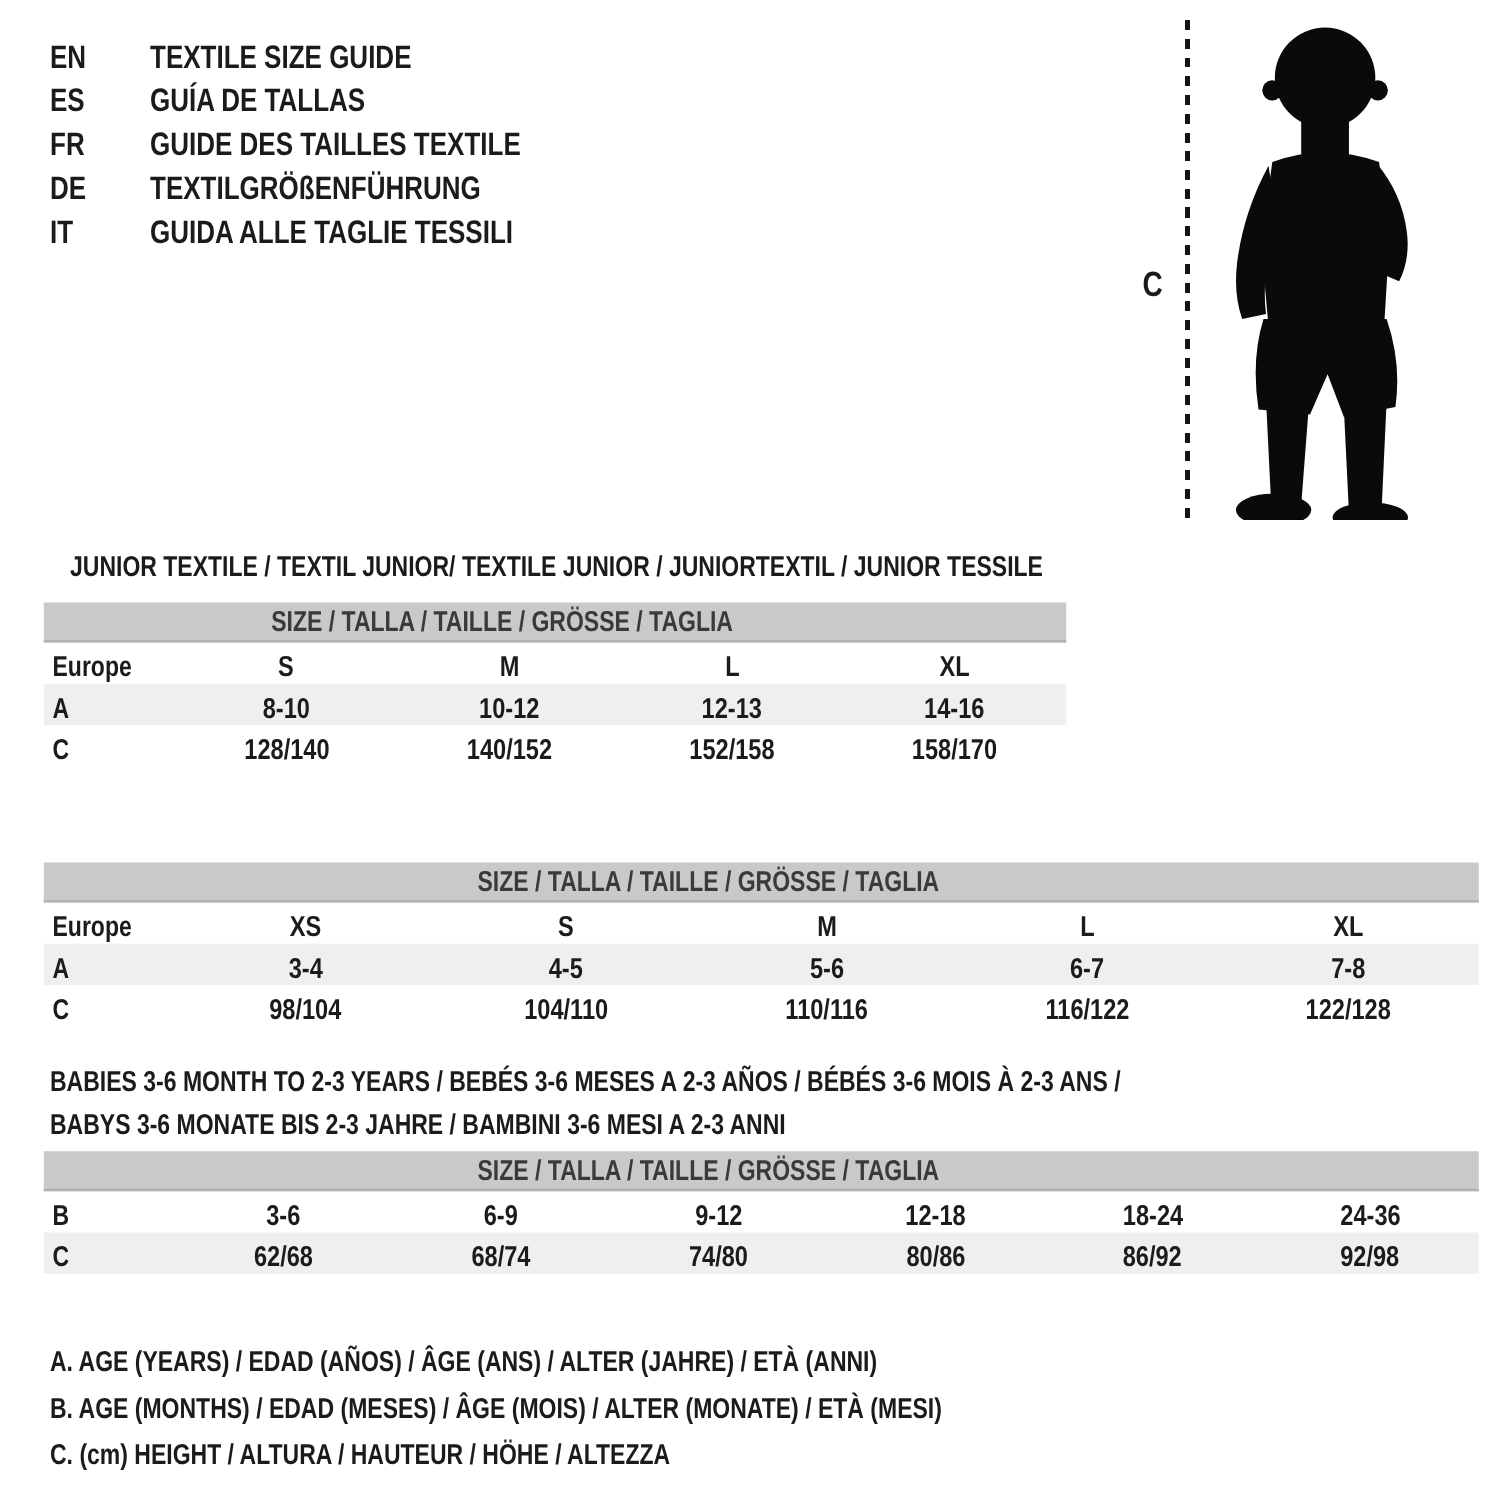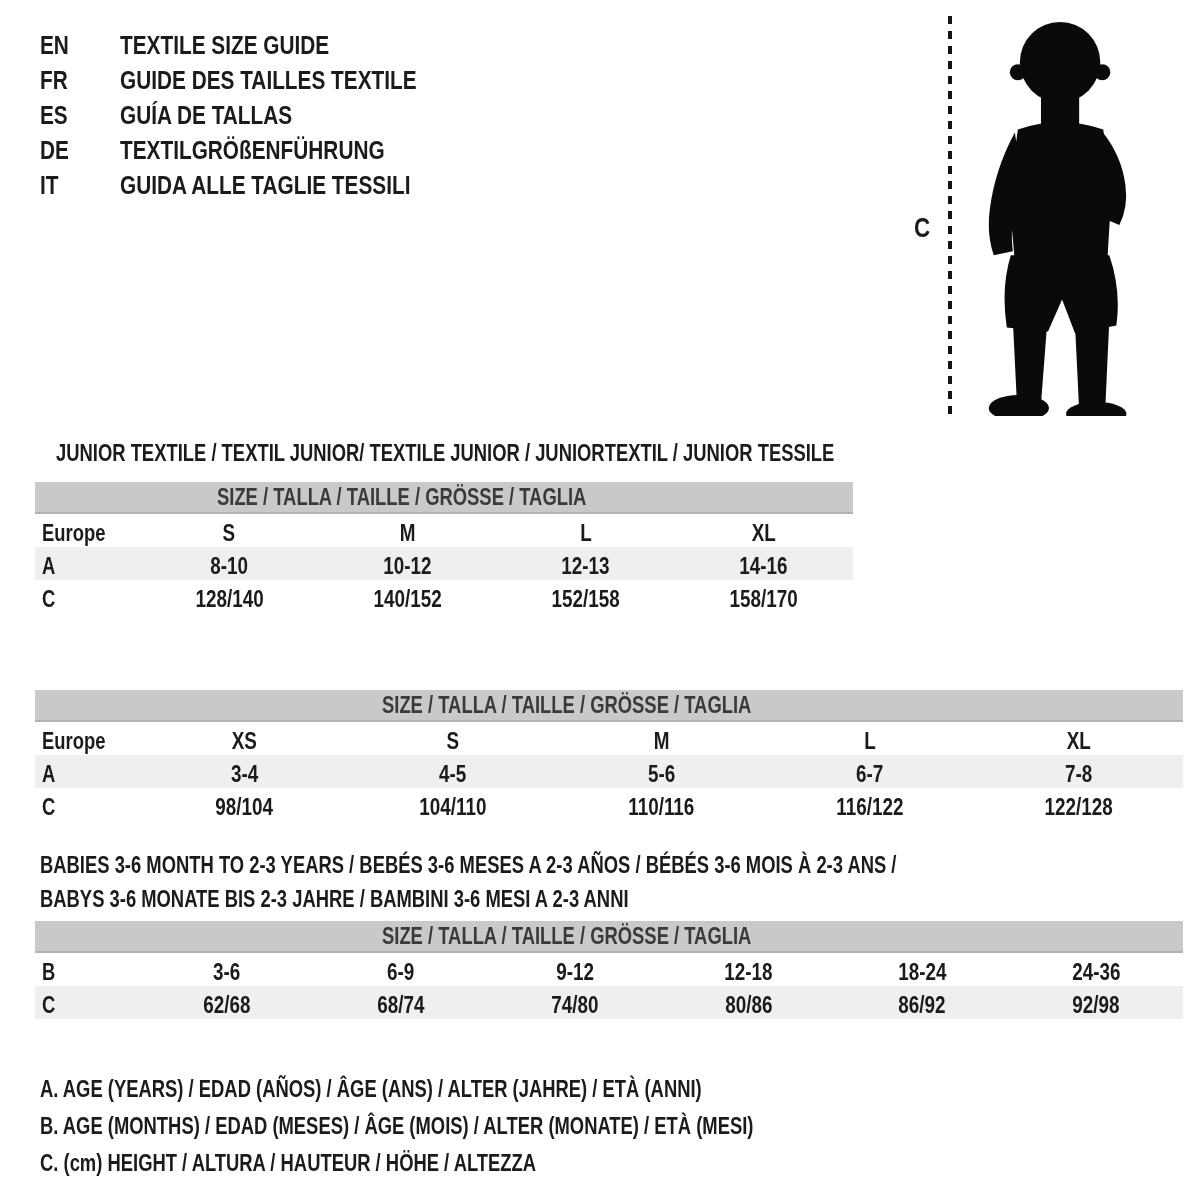--- a/index.html
+++ b/index.html
@@ -66,26 +66,26 @@
 <body>
 
 <div id="canvas">
 
   <div class="lang-block">
     <div class="lang-row">
       <span class="lang-code"><span class="cx">EN</span></span>
       <span class="lang-label"><span class="cx">TEXTILE SIZE GUIDE</span></span>
     </div>
     <div class="lang-row">
+      <span class="lang-code"><span class="cx">ES</span></span>
+      <span class="lang-label"><span class="cx">GUÍA DE TALLAS</span></span>
+    </div>
+    <div class="lang-row">
       <span class="lang-code"><span class="cx">FR</span></span>
       <span class="lang-label"><span class="cx">GUIDE DES TAILLES TEXTILE</span></span>
-    </div>
-    <div class="lang-row">
-      <span class="lang-code"><span class="cx">ES</span></span>
-      <span class="lang-label"><span class="cx">GUÍA DE TALLAS</span></span>
     </div>
     <div class="lang-row">
       <span class="lang-code"><span class="cx">DE</span></span>
       <span class="lang-label"><span class="cx">TEXTILGRÖßENFÜHRUNG</span></span>
     </div>
     <div class="lang-row">
       <span class="lang-code"><span class="cx">IT</span></span>
       <span class="lang-label"><span class="cx">GUIDA ALLE TAGLIE TESSILI</span></span>
     </div>
   </div>

